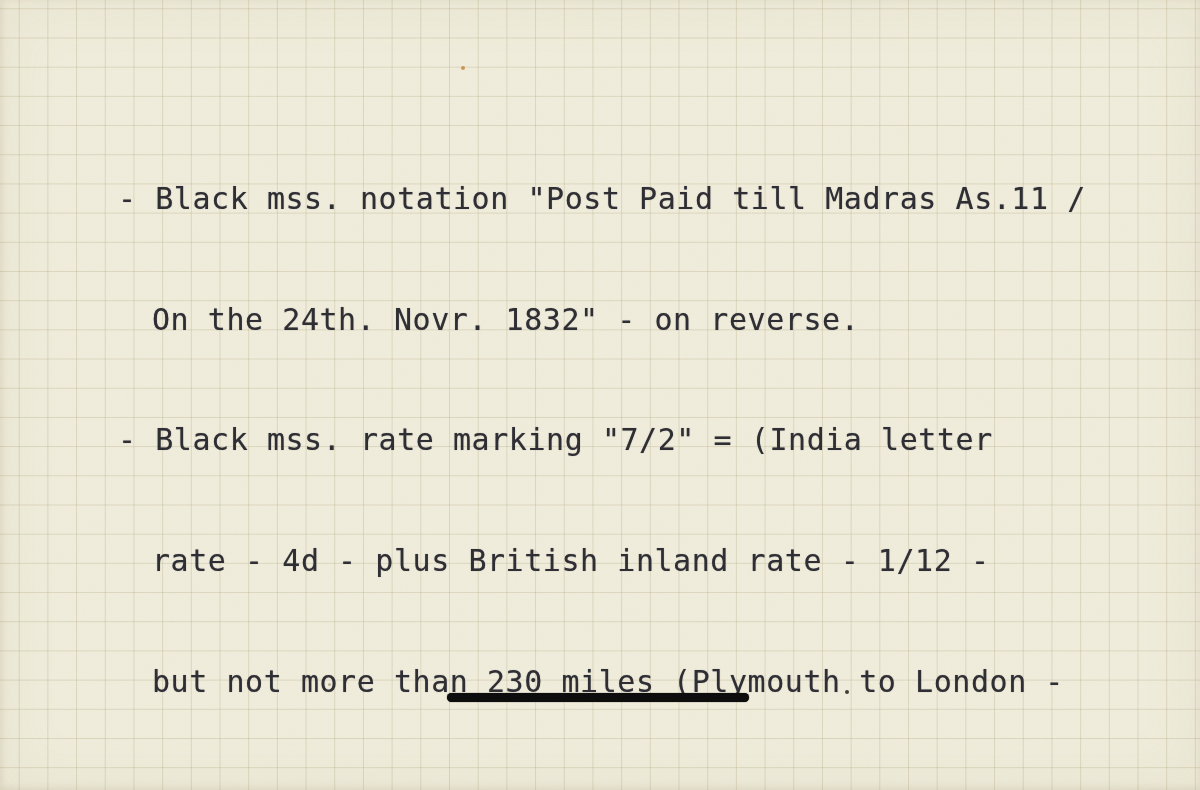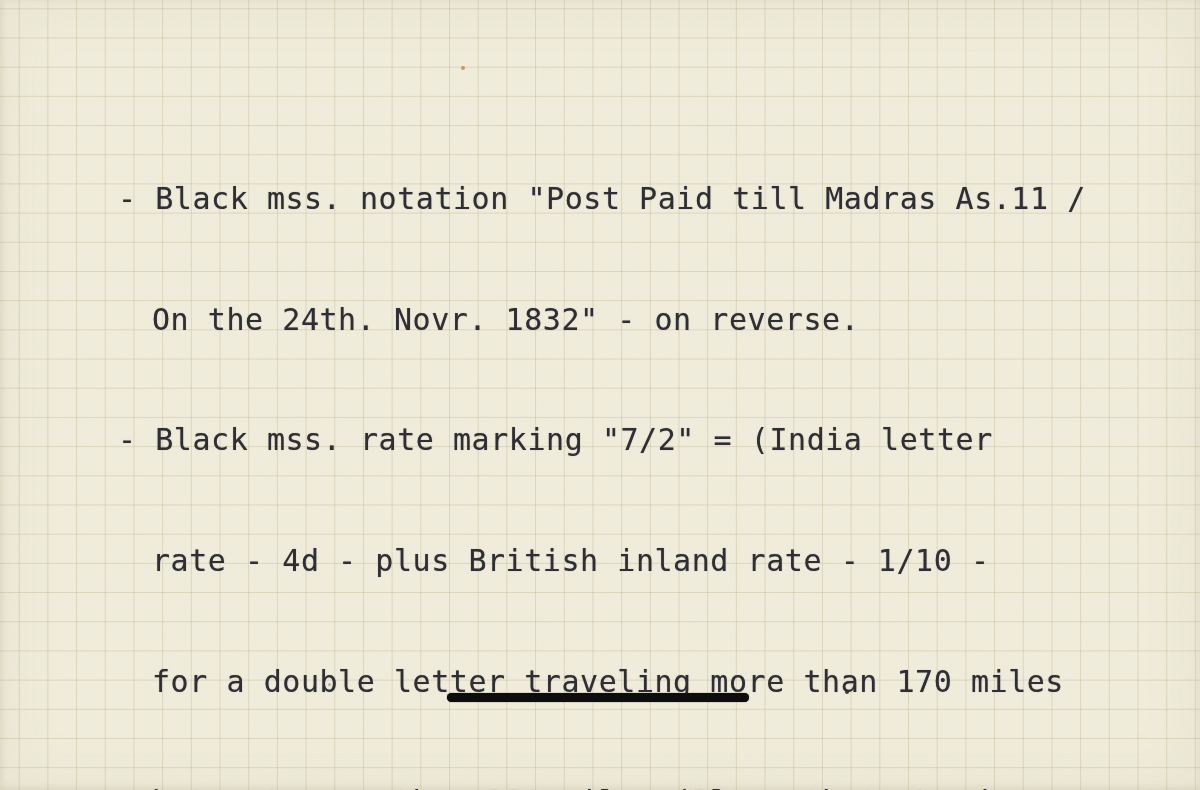--- a/index.html
+++ b/index.html
@@ -76,22 +76,21 @@
       <feTurbulence type="fractalNoise" baseFrequency="0.9" numOctaves="2" stitchTiles="stitch"></feTurbulence>
       <feColorMatrix type="matrix" values="0 0 0 0 0.55  0 0 0 0 0.52  0 0 0 0 0.40  0 0 0 1 0"></feColorMatrix>
     </filter>
     <rect width="100%" height="100%" filter="url(#noise)"></rect>
   </svg>
 
   <div class="textblock">
     <div class="line bullet">- Black mss. notation "Post Paid till Madras As.11 /</div>
     <div class="line cont">On the 24th. Novr. 1832" - on reverse.</div>
     <div class="line bullet">- Black mss. rate marking "7/2" = (India letter</div>
-    <div class="line cont">rate - 4d - plus British inland rate - 1/10 -</div>
-    <div class="line cont">for a double letter traveling more than 170 miles</div>
+    <div class="line cont">rate - 4d - plus British inland rate - 1/12 -</div>
     <div class="line cont">but not more than 230 miles (Plymouth to London -</div>
     
     
     
     
     
   </div>
 
   <div class="rule"></div>
 

